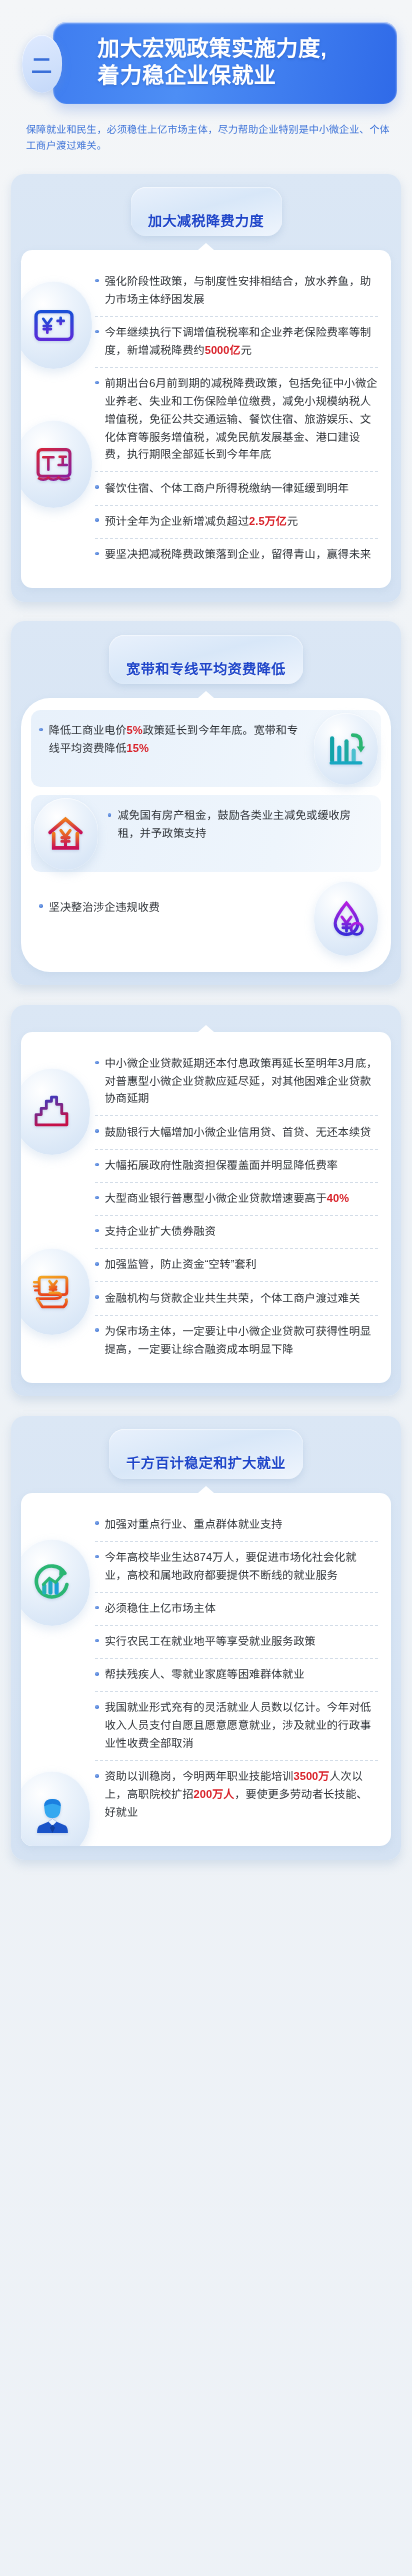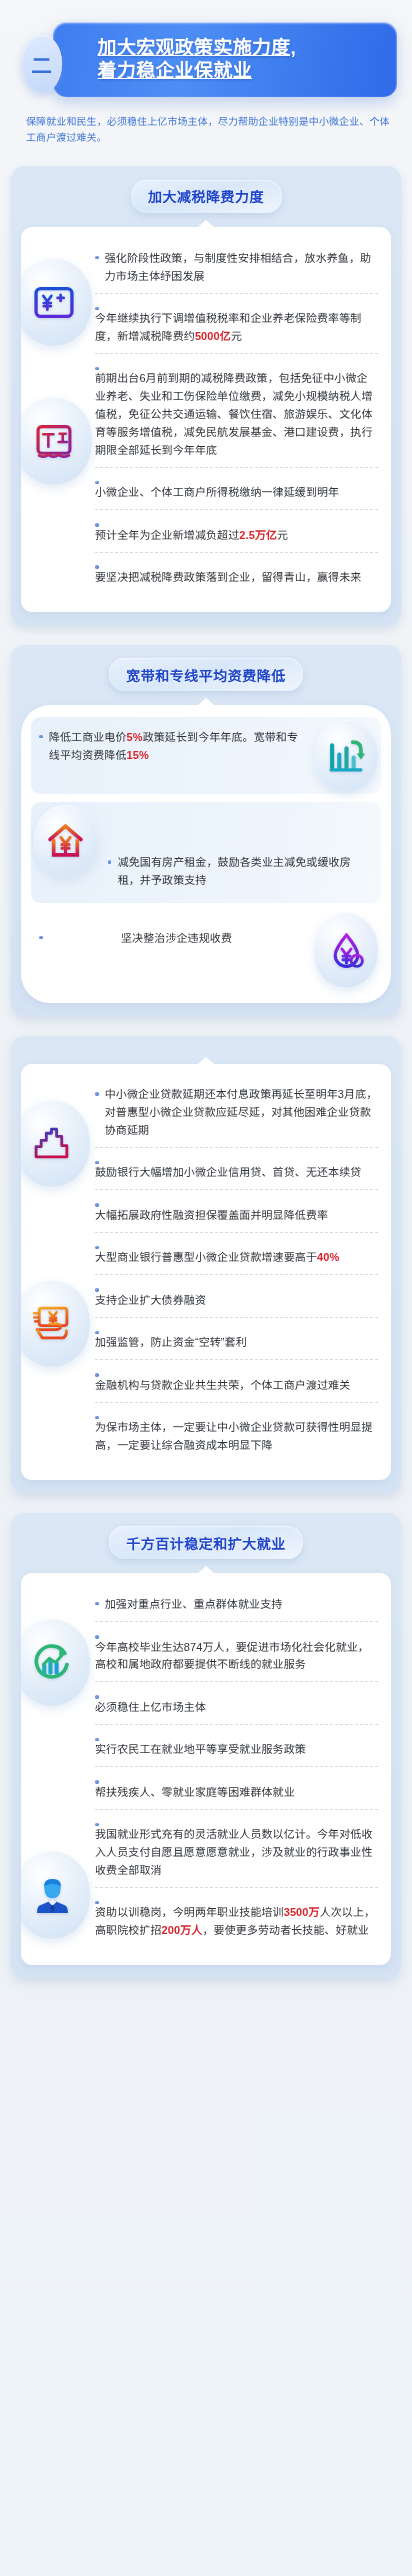--- a/index.html
+++ b/index.html
@@ -28,26 +28,25 @@
     position: relative;
     margin-left: 31px;
     border-radius: 13.4px;
     background: linear-gradient(100deg,#3f7df0 0%,#4d8ef5 38%,#2f6ae8 100%);
     box-shadow: 0 5.2px 12.4px rgba(70,120,220,.28), 0 1px 2.1px rgba(255,255,255,.9) inset;
     padding: 14.4px 13.4px 14.4px 45px;
     min-height: 62px;
   }
   .hero-title {
     color: #ffffff;
-    font-size: 19px;
+    font-size: 22px;
     line-height: 1.22;
     font-weight: bold;
     letter-spacing: 0.3px;
     text-shadow: 0 1px 2.6px rgba(20,60,140,.35);
-    text-decoration: underline;
   }
   .hero-title span { display: block; }
   .hero-num {
     position: absolute;
     left: 0; top: 13.4px;
     width: 40px; height: 58px;
     border-radius: 20.6px / 29px;
     background: linear-gradient(160deg,#dfeaff 0%,#cfe0fb 60%,#c3d7f8 100%);
     box-shadow: 0 3.1px 8.2px rgba(110,150,215,.35), 0 0.5px 1px rgba(255,255,255,.95) inset;
     display: flex; align-items: center; justify-content: center;
@@ -83,20 +82,21 @@
     box-shadow: 0 3.1px 7.2px rgba(140,170,205,.30), 0 0.5px 1px rgba(255,255,255,.95) inset;
     text-align: center;
   }
   .sec-pill-text {
     color: #1f46c9;
     font-size: 14px;
     font-weight: bold;
     letter-spacing: 0.5px;
     white-space: nowrap;
     text-shadow: 0 0.5px 0.5px rgba(255,255,255,.85);
+    margin-top: 16px;
   }
   .notch {
     width: 0; height: 0;
     margin: 0 auto;
     border-left: 8.8px solid transparent;
     border-right: 8.8px solid transparent;
     border-bottom: 7.7px solid #ffffff;
     position: relative;
     top: 7.2px;
     z-index: 4;
@@ -107,21 +107,21 @@
     background: #ffffff;
     border-radius: 11.3px;
     box-shadow: 0 2.1px 6.2px rgba(160,185,215,.22);
     padding: 15.5px 13.4px 17.5px 13.4px;
     overflow: hidden;
   }
 
   
   .rows { position: relative; z-index: 2; }
   .row { display: flex; align-items: flex-start; padding: 7.2px 0; }
-  .row + .row { border-top: 0.5px dashed #d3dde8; flex-direction: column; }
+  .row + .row { border-top: 0.5px dashed #d3dde8; }
   .bullet {
     flex: 0 0 auto;
     width: 3.6px; height: 3.6px;
     border-radius: 50%;
     background: radial-gradient(circle at 35% 30%,#7fa8ea,#3d6fd0);
     margin: 5.7px 6.2px 0 0;
   }
   .row-text {
     flex: 1 1 auto;
     color: #2f3338;
@@ -208,21 +208,21 @@
         <div class="row">
           <span class="bullet"></span>
           <span class="row-text"><span>今年继续执行下调增值税税率和企业养老保险费率等制度，新增减税降费约</span><b class="hl">5000亿</b><span>元</span></span>
         </div>
         <div class="row">
           <span class="bullet"></span>
           <span class="row-text">前期出台6月前到期的减税降费政策，包括免征中小微企业养老、失业和工伤保险单位缴费，减免小规模纳税人增值税，免征公共交通运输、餐饮住宿、旅游娱乐、文化体育等服务增值税，减免民航发展基金、港口建设费，执行期限全部延长到今年年底</span>
         </div>
         <div class="row">
           <span class="bullet"></span>
-          <span class="row-text">小微企业、个体工商户所得税缴纳一律延缓到明年</span>
+          <span class="row-text">餐饮住宿、个体工商户所得税缴纳一律延缓到明年</span>
         </div>
         <div class="row">
           <span class="bullet"></span>
           <span class="row-text"><span>预计全年为企业新增减负超过</span><b class="hl">2.5万亿</b><span>元</span></span>
         </div>
         <div class="row">
           <span class="bullet"></span>
           <span class="row-text">要坚决把减税降费政策落到企业，留得青山，赢得未来</span>
         </div>
       </div>
@@ -261,27 +261,27 @@
                 <linearGradient id="g2b" x1="0" y1="0" x2="0" y2="1">
               <stop offset="0" stop-color="#f07d1b"></stop>
                   <stop offset="1" stop-color="#c71058"></stop>
                 </linearGradient>
               </defs>
             <path d="M6 32 L36 6 L66 32" fill="none" stroke="url(#g2b)" stroke-width="7" stroke-linecap="round"></path>
             <path d="M13 34 v28 h46 v-28" fill="none" stroke="url(#g2b)" stroke-width="7" stroke-linecap="round"></path>
             <path d="M27 28 L36 40 L45 28 M36 40 v18 M29 42 h14 M29 49 h14" fill="none" stroke="url(#g2b)" stroke-width="6" stroke-linecap="round"></path>
           </svg>
         </div>
-        <div class="row" style="border:none; padding:3.1px 0;margin-top:40px;">
+        <div class="row" style="border:none; padding:3.1px 0;">
           <span class="bullet"></span>
           <span class="row-text">减免国有房产租金，鼓励各类业主减免或缓收房租，并予政策支持</span>
         </div>
       </div>
 
-      <div style="position:relative; margin-top:9.3px; padding:14.4px 77px 17.5px 8.2px; min-height:77px;text-align:center;">
+      <div style="position:relative; margin-top:9.3px; padding:14.4px 77px 17.5px 8.2px; min-height:77px;">
         <div class="blob" style="right:3.1px; top:0px; width:64px; height:75px;">
           <svg width="35" height="37" viewBox="0 0 68 72">
             <defs>
                 <linearGradient id="g2c" x1="0" y1="0" x2="0" y2="1">
               <stop offset="0" stop-color="#b41ee0"></stop>
                   <stop offset="1" stop-color="#3a2cd8"></stop>
                 </linearGradient>
               </defs>
             <path d="M34 6 C34 6 12 32 12 45 a22 22 0 0 0 44 0 C56 32 34 6 34 6 z" fill="none" stroke="url(#g2c)" stroke-width="6"></path>
             <path d="M25 33 L34 45 L43 33 M34 45 v16 M27 47 h14 M27 54 h14" fill="none" stroke="url(#g2c)" stroke-width="5.5" stroke-linecap="round"></path>

